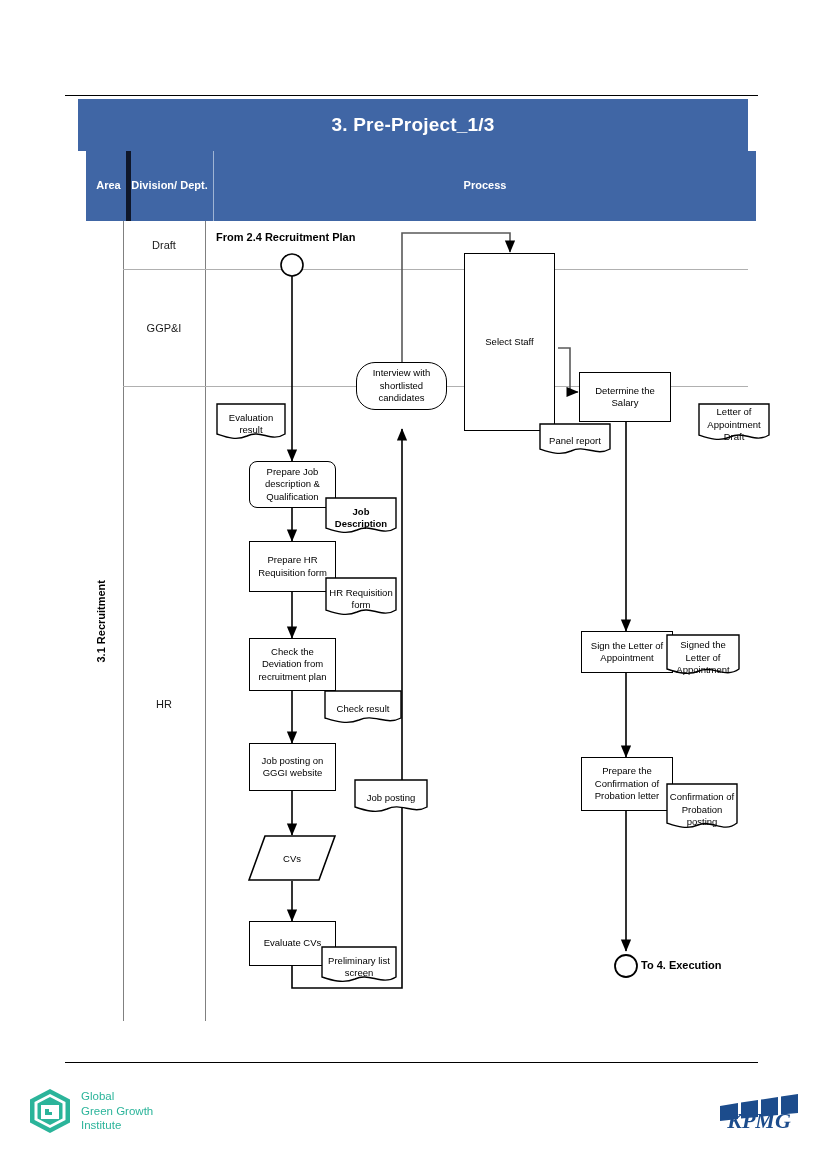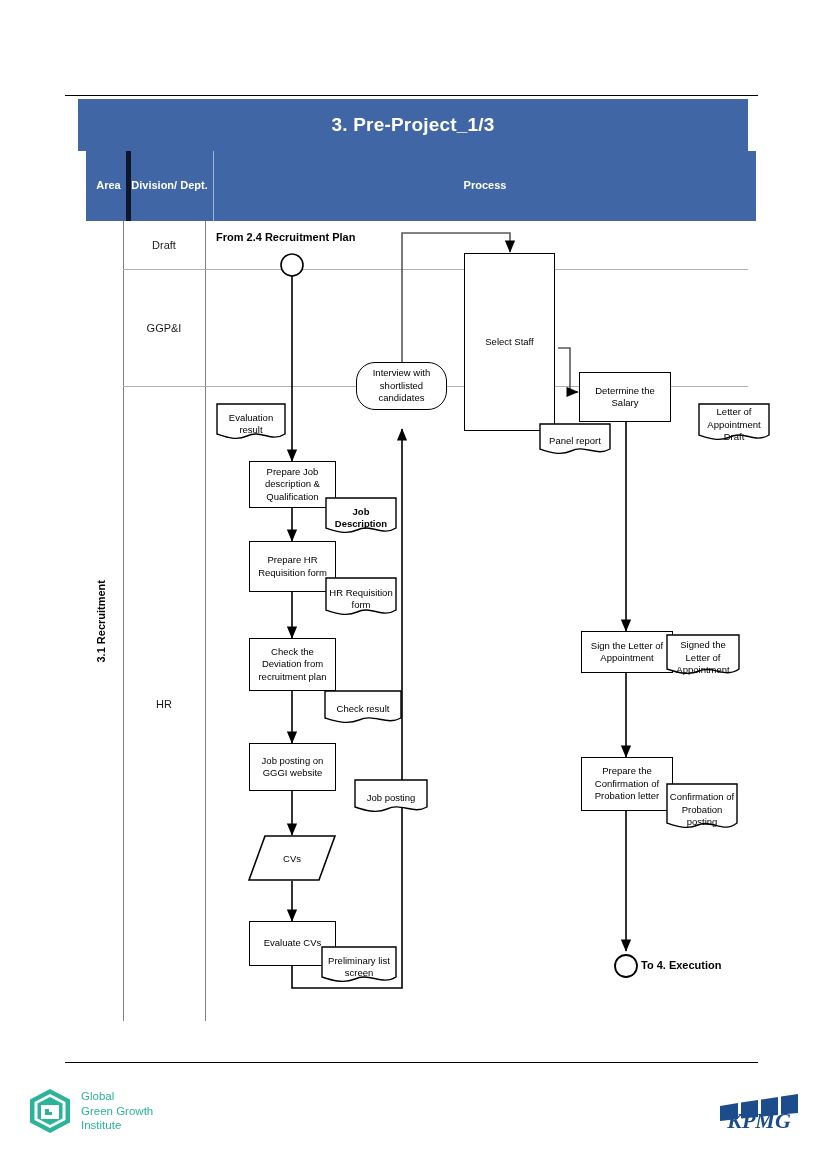--- a/index.html
+++ b/index.html
@@ -253,21 +253,21 @@
   <div class="flow-label" style="left:216px; top:231px;">From 2.4 Recruitment Plan</div>
   <div class="flow-label" style="left:641px; top:959px;">To 4. Execution</div>
 
   <div class="doc" style="left:216px; top:403px; width:70px; height:40px;">
     <svg viewBox="0 0 70 40" preserveAspectRatio="none">
       <path d="M1,1 L69,1 L69,31 C55,40 45,26 31,33 C20,38 10,34 1,31 Z" fill="#fff" stroke="#000" stroke-width="1.4"></path>
     </svg>
     <span class="doc-text">Evaluation result</span>
   </div>
 
-  <div class="node" style="left:249px; top:461px; width:87px; height:47px;">
+  <div class="node" style="left:249px; top:461px; width:87px; height:47px;border-radius:8px;">
     <span>Prepare Job description &amp; Qualification</span>
   </div>
 
   <div class="doc" style="left:325px; top:497px; width:72px; height:40px;">
     <svg viewBox="0 0 72 40" preserveAspectRatio="none">
       <path d="M1,1 L71,1 L71,31 C57,40 46,26 32,33 C21,38 10,34 1,31 Z" fill="#fff" stroke="#000" stroke-width="1.4"></path>
     </svg>
     <span class="doc-text" style="font-weight:bold;">Job Description</span>
   </div>
 

